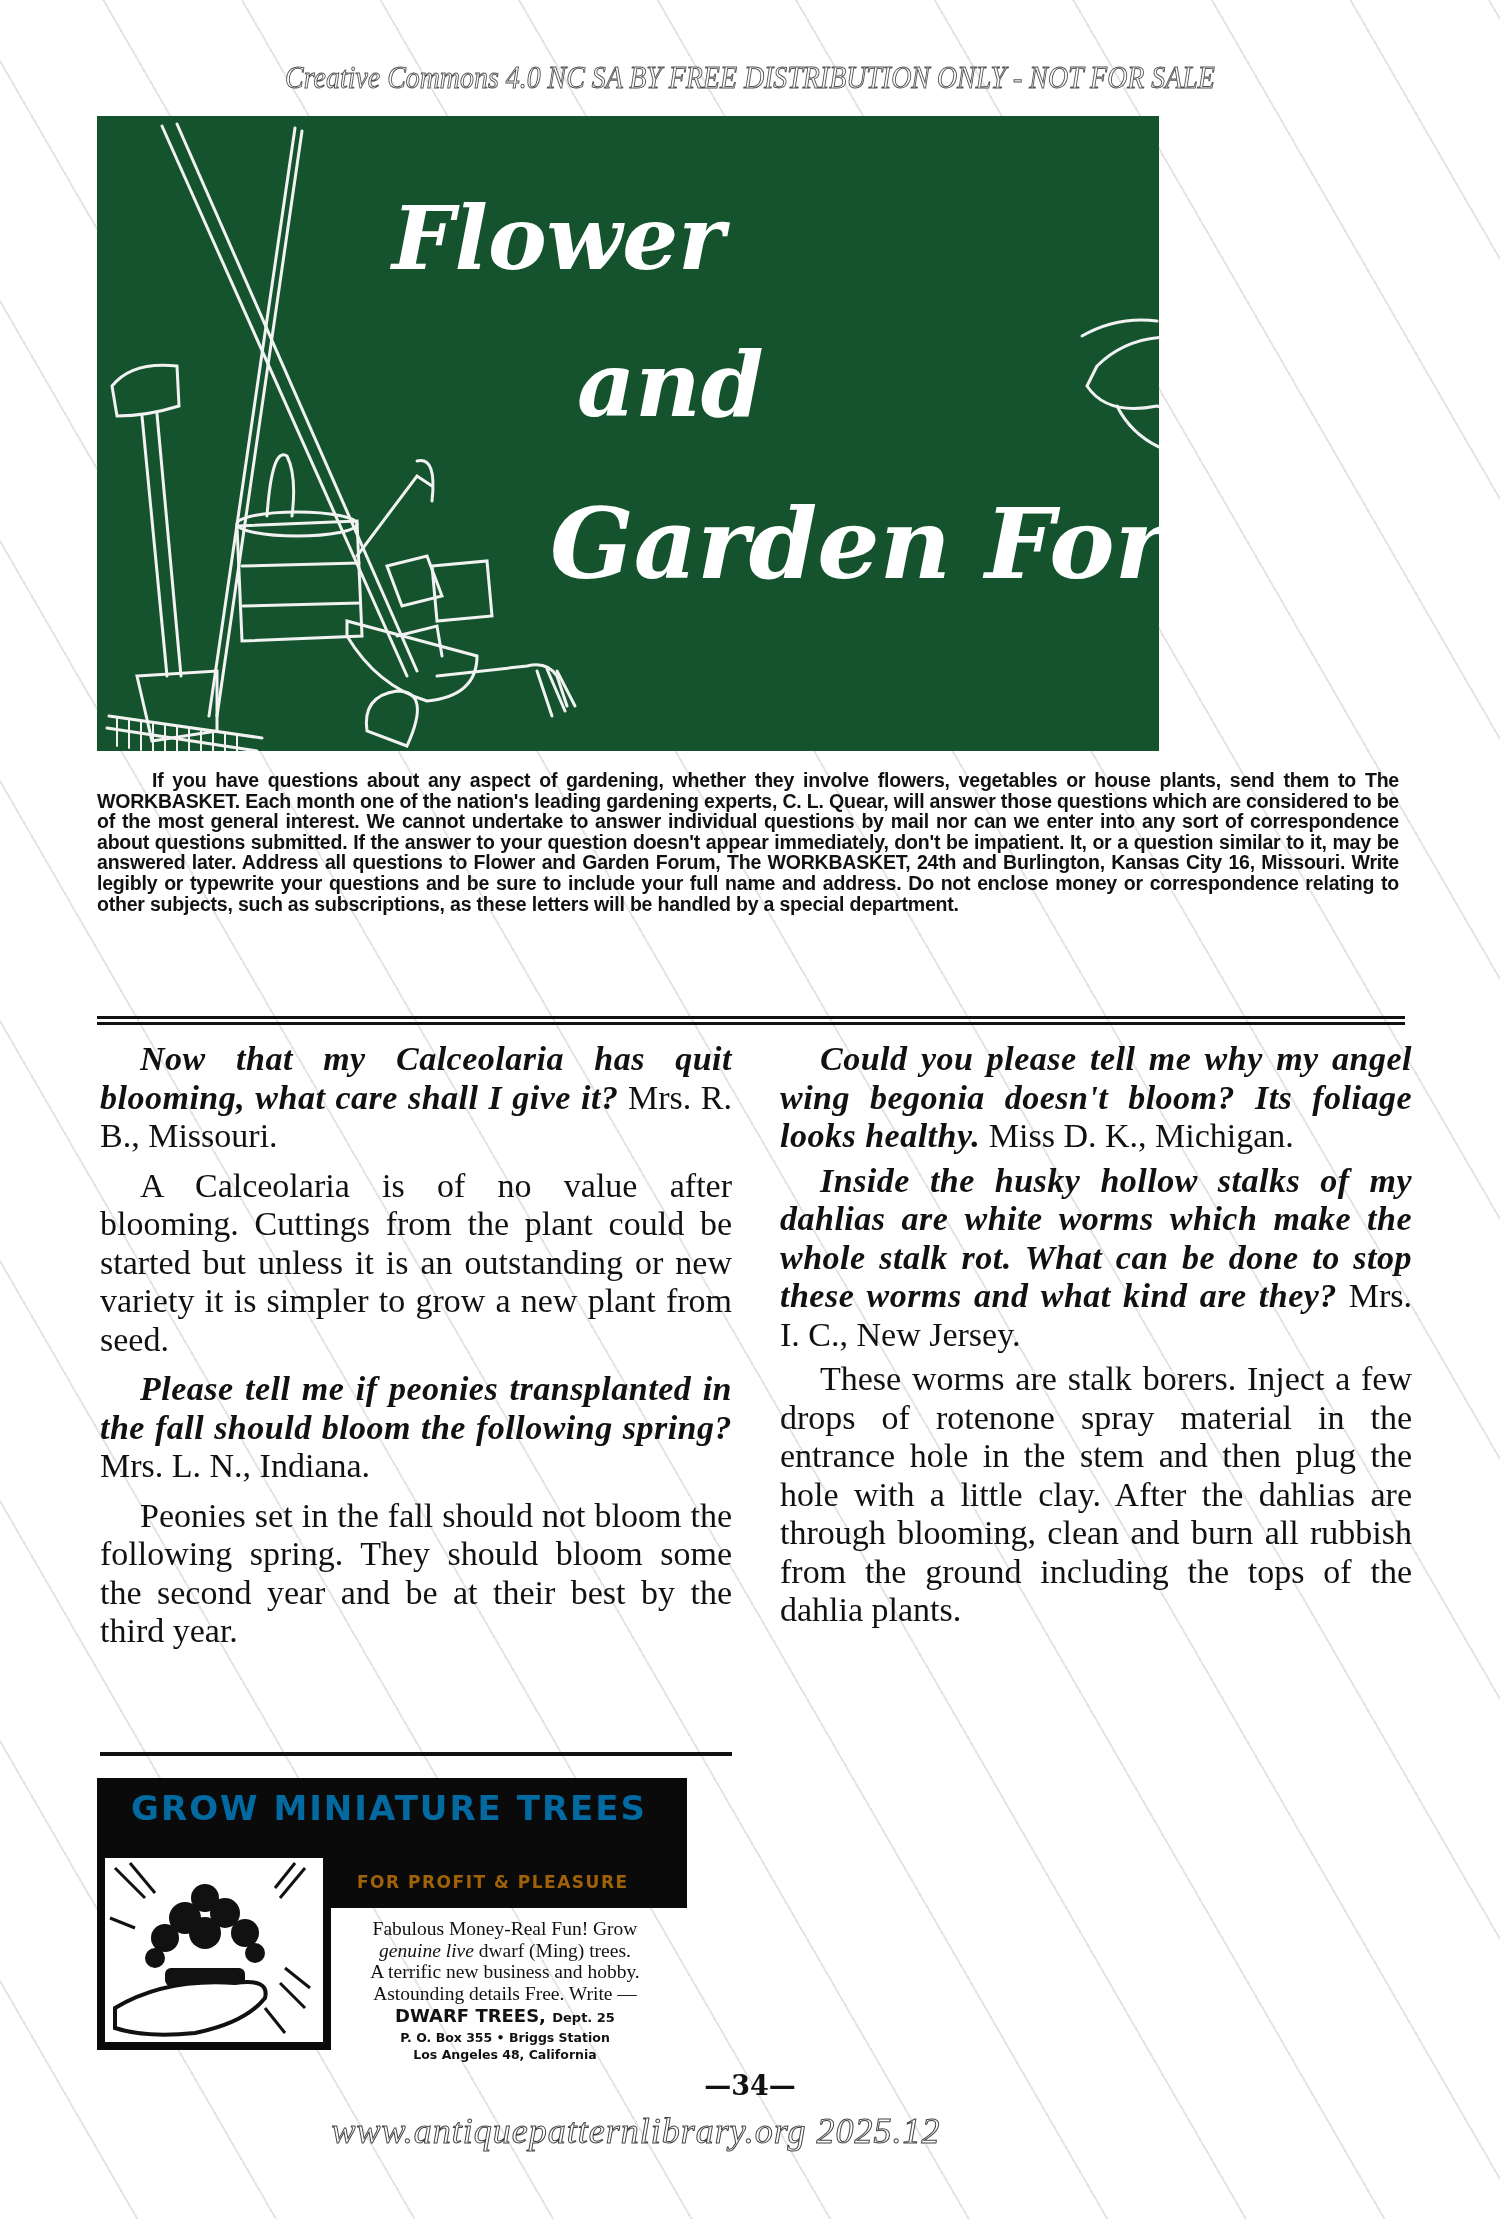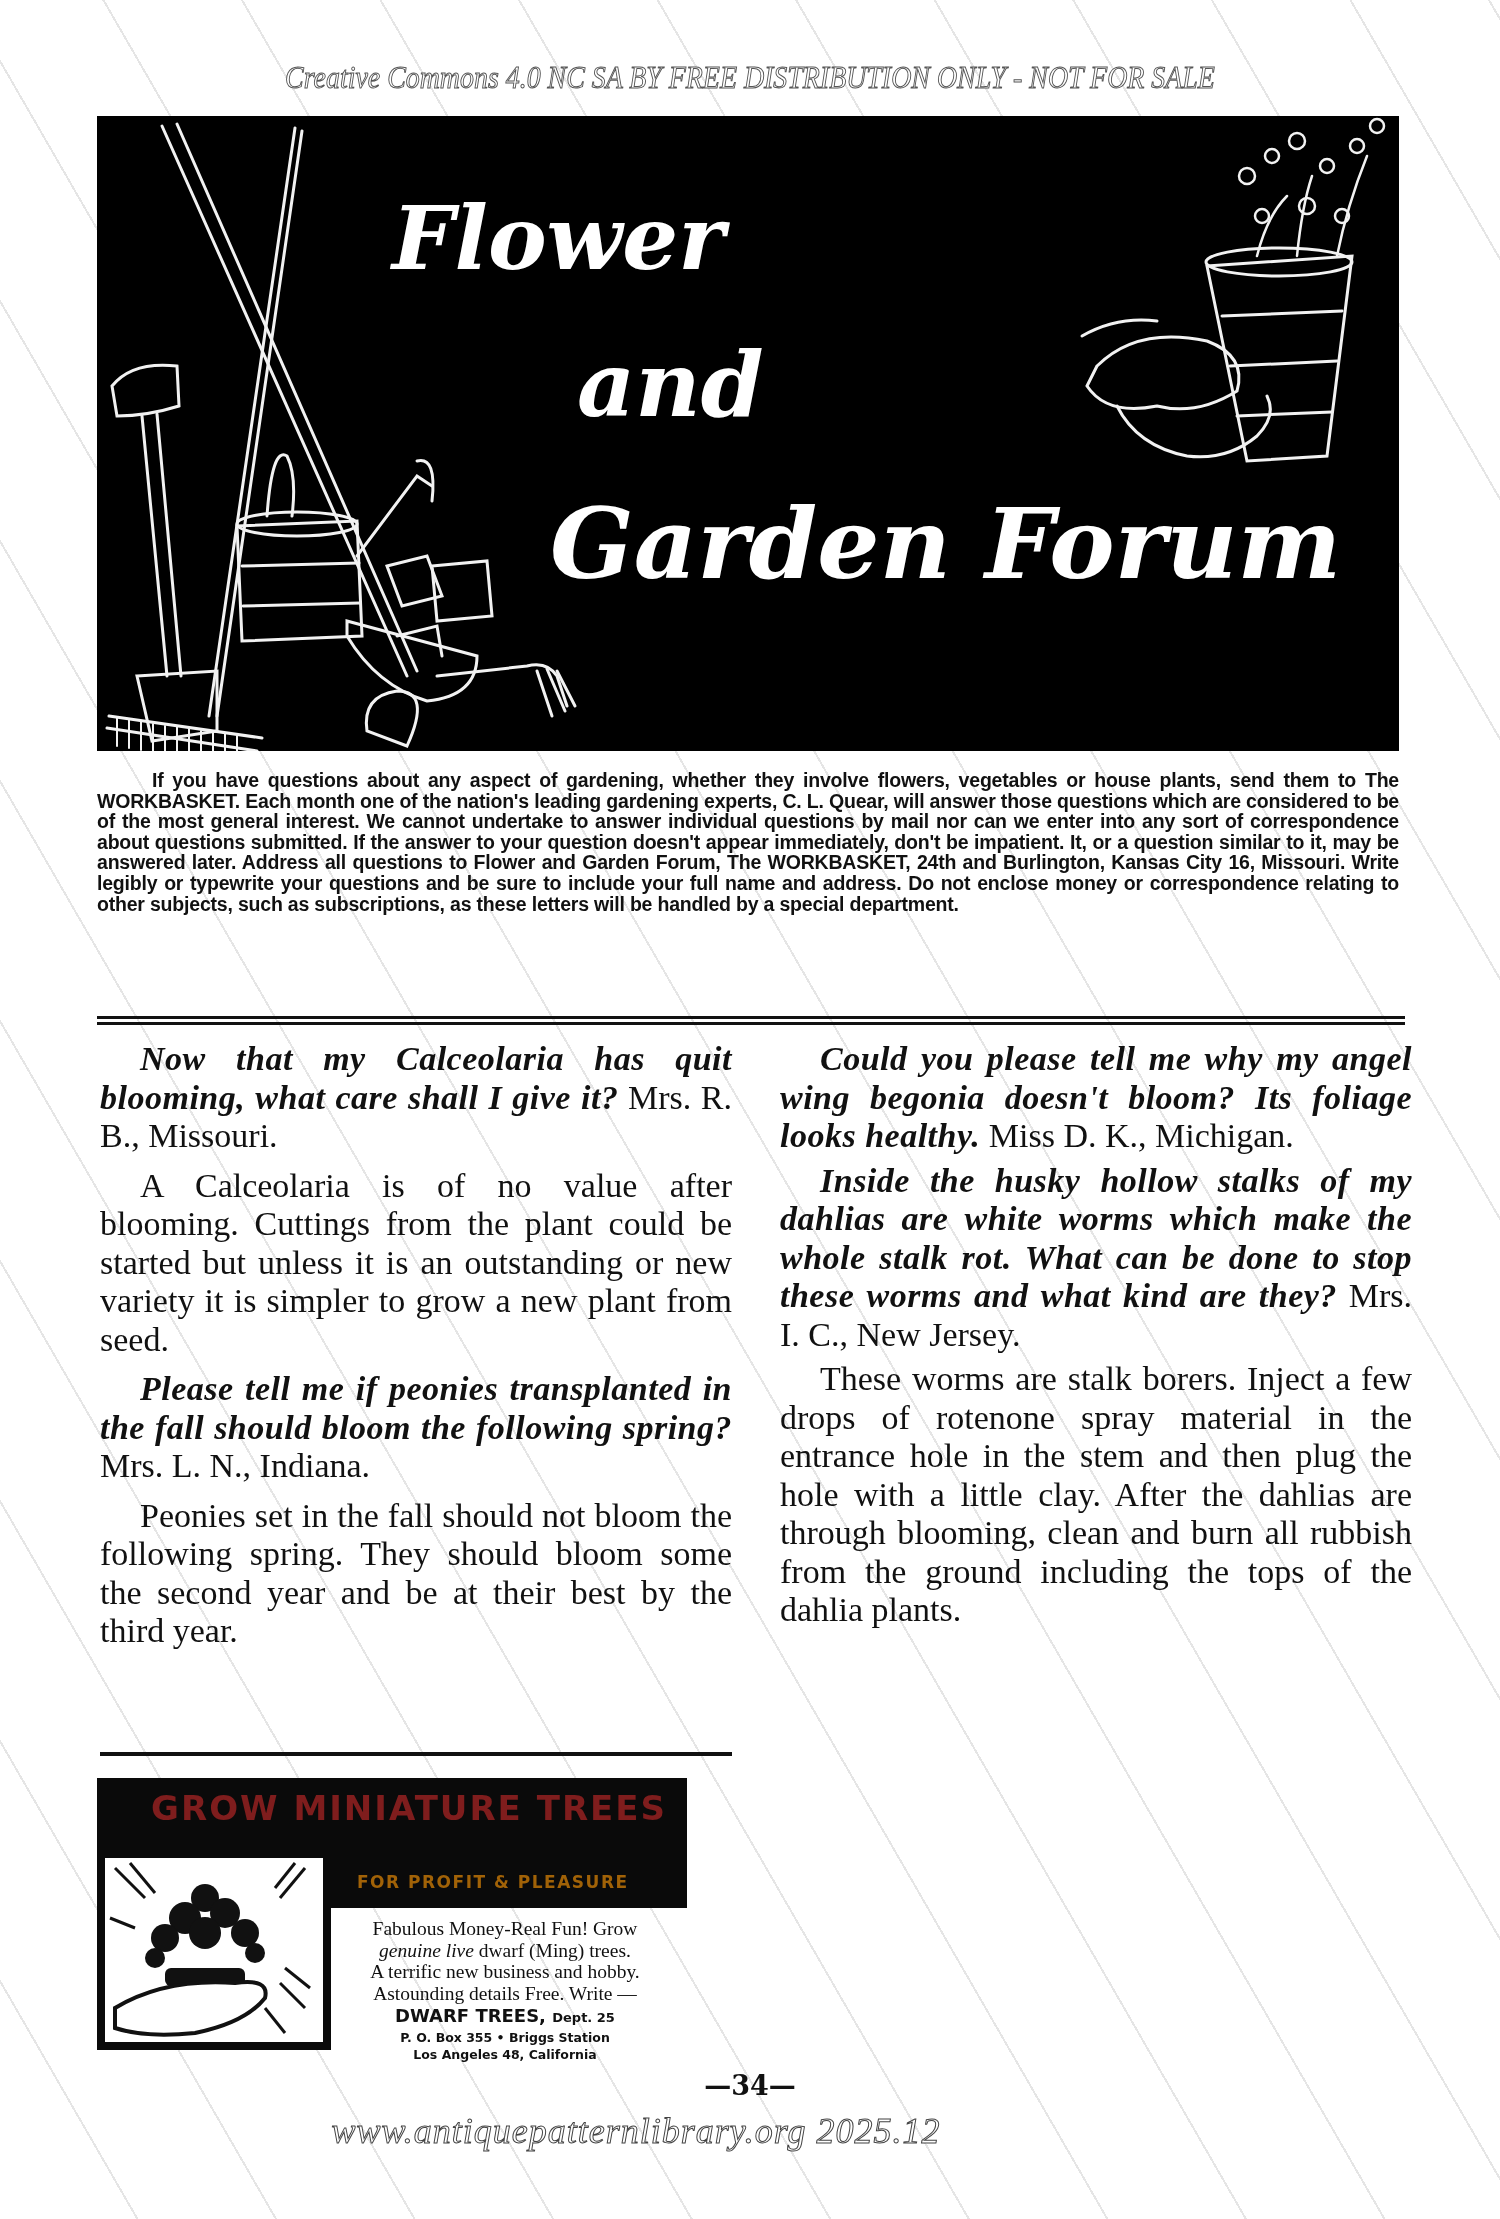--- a/index.html
+++ b/index.html
@@ -12,22 +12,22 @@
     position: absolute; inset: 0; pointer-events: none;
     background-image: repeating-linear-gradient(60deg, transparent 0 118px, rgba(0,0,0,0.10) 118px 120px);
   }
   .top-notice {
     position: absolute; top: 60px; left: 0; width: 1500px; text-align: center;
     font-family: "Liberation Serif", serif; font-style: italic; font-size: 31px;
     color: #fff; -webkit-text-stroke: 1px #555; letter-spacing: 0px;
     transform: scaleX(0.9);
   }
   .banner {
-    position: absolute; top: 116px; left: 97px; width: 1302px; height: 635px;
-    background: #000000; overflow: hidden;
+    position: absolute; top: 116px; left: 97px; width: 1062px; height: 635px;
+    background: #14532d; overflow: hidden;
   }
   .banner svg { position: absolute; inset: 0; }
   .title-line {
     position: absolute; color: #fff; font-family: "DejaVu Serif", serif;
     font-style: italic; font-weight: bold; white-space: nowrap;
   }
   .t1 { left: 295px; top: 70px; font-size: 88px; }
   .t2 { left: 480px; top: 215px; font-size: 90px; }
   .t3 { left: 453px; top: 370px; font-size: 98px; }
   .intro {
@@ -56,22 +56,22 @@
   .ad {
     position: absolute; left: 97px; top: 1778px; width: 590px; height: 272px;
   }
   .ad-head {
     position: absolute; left: 0; top: 0; width: 590px; height: 80px; background: #0a0a0a;
   }
   .ad-right-black {
     position: absolute; left: 234px; top: 80px; width: 356px; height: 50px; background: #0a0a0a;
   }
   .ad-title {
-    position: absolute; left: 0; top: 10px; width: 590px; text-align: right; padding-right: 20px;
-    box-sizing: border-box; color: #7f1d1d; font-family: "DejaVu Sans", sans-serif;
+    position: absolute; left: 0; top: 10px; width: 590px; text-align: right; padding-right: 40px;
+    box-sizing: border-box; color: #0369a1; font-family: "DejaVu Sans", sans-serif;
     font-weight: bold; font-size: 34px; letter-spacing: 2px;
   }
   .ad-sub {
     position: absolute; left: 260px; top: 94px; color: #a16207;
     font-family: "DejaVu Sans", sans-serif; font-weight: bold; font-size: 17px; letter-spacing: 1.5px;
   }
   .ad-img {
     position: absolute; left: 0; top: 80px; width: 234px; height: 192px;
     border-left: 8px solid #0a0a0a; border-bottom: 8px solid #0a0a0a; border-right: 8px solid #0a0a0a;
     box-sizing: border-box; background: #fff; overflow: hidden;

